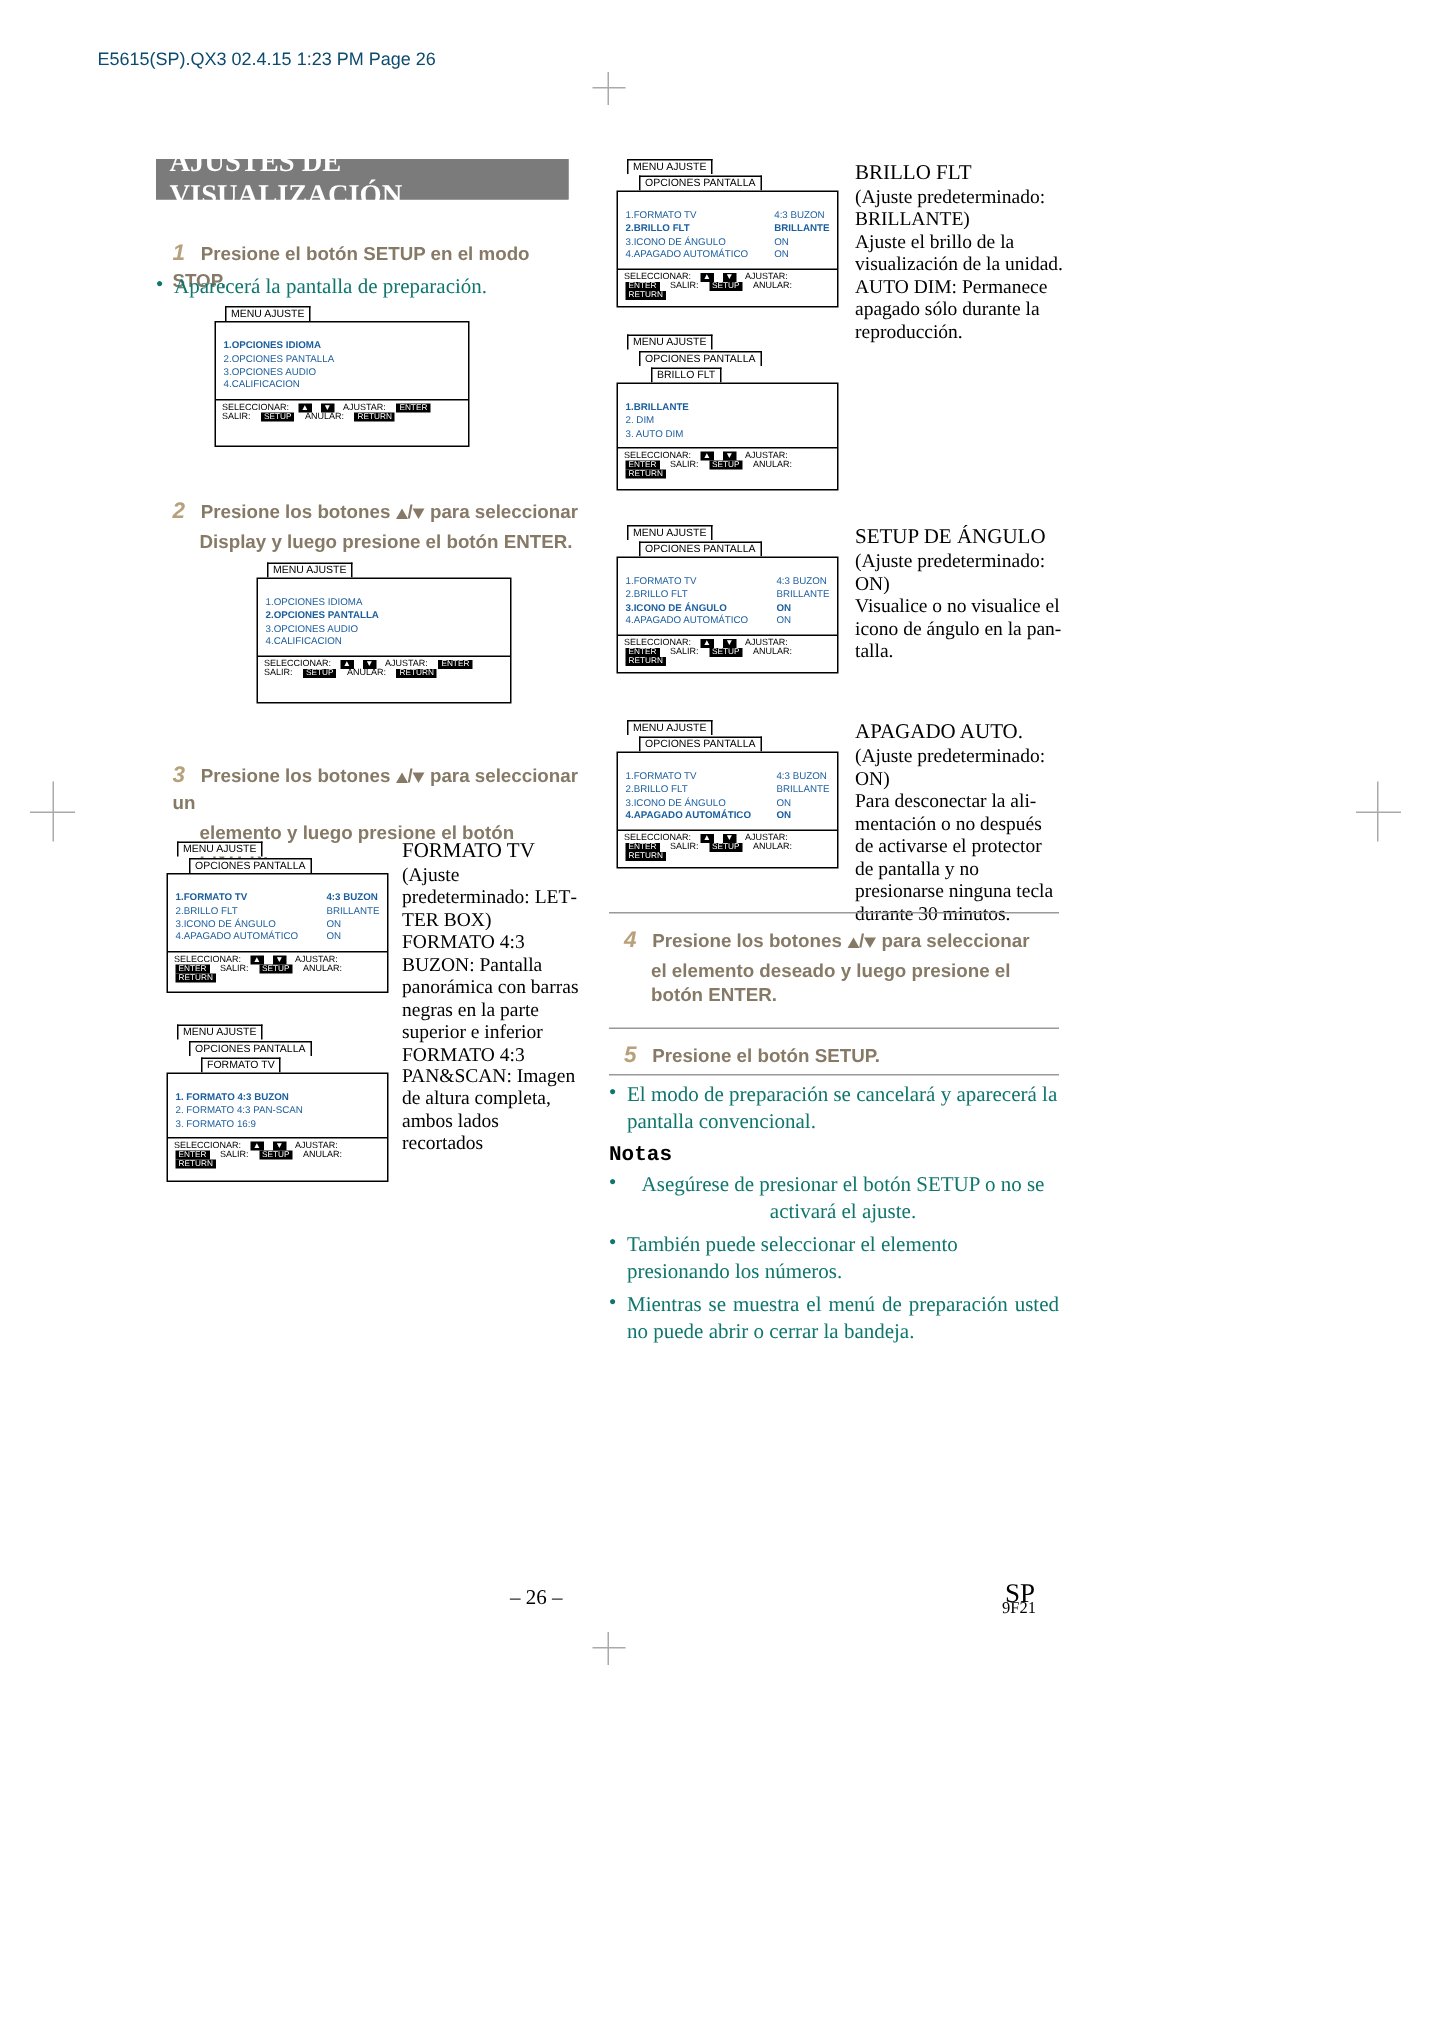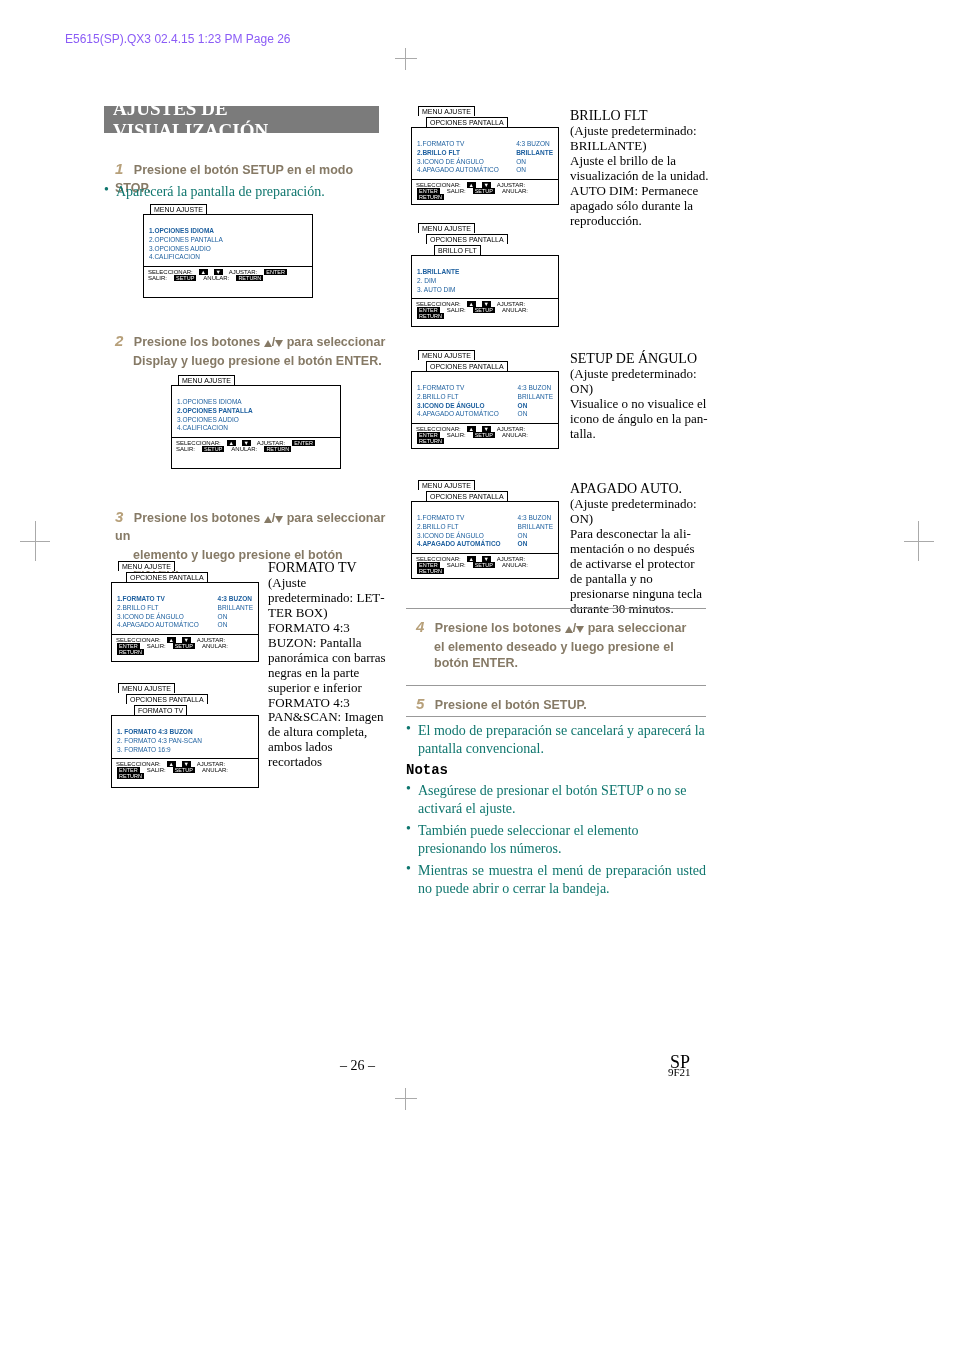--- a/index.html
+++ b/index.html
@@ -5,21 +5,21 @@
   * { box-sizing: border-box; margin: 0; padding: 0; }
   body {
     font-family: "Times New Roman", Times, serif;
     background: #fff;
     width: 954px;
     height: 1349px;
     position: relative;
     color: #000;
   }
   .page { position: absolute; inset: 0; }
-  .header-line { position:absolute; top:32px; left:65px; font-size:12px; font-family: Arial, sans-serif; color:#8b5cf6; }
+  .header-line { position:absolute; top:32px; left:65px; font-size:12px; font-family: Arial, sans-serif; color:#0c4a6e; }
   .crop-top { position:absolute; top:48px; left:395px; width:22px; height:22px; }
   .crop-top::before{content:"";position:absolute;left:10px;top:0;width:1px;height:22px;background:#aaa;}
   .crop-top::after{content:"";position:absolute;left:0;top:10px;width:22px;height:1px;background:#aaa;}
   .crop-side { position:absolute; top:521px; left:0; width:40px; height:40px;}
   .crop-side::before{content:"";position:absolute;left:35px;top:0;width:1px;height:40px;background:#aaa;}
   .crop-side::after{content:"";position:absolute;left:20px;top:20px;width:30px;height:1px;background:#aaa;}
   .crop-right { position:absolute; top:521px; right:0; width:40px; height:40px;}
   .crop-right::before{content:"";position:absolute;left:4px;top:0;width:1px;height:40px;background:#aaa;}
   .crop-right::after{content:"";position:absolute;left:-10px;top:20px;width:30px;height:1px;background:#aaa;}
   .crop-bottom { position:absolute; top:1088px; left:395px; width:22px; height:22px;}
@@ -344,20 +344,20 @@
 
   <div style="position:absolute; top:685px; left:406px; width:300px; border-top:1px solid #999;"></div>
   <div class="step" style="top:695px; left:416px; width:290px;">
     <span class="step-num">5</span>
     <span class="step-text">Presione el botón SETUP.</span>
   </div>
   <div style="position:absolute; top:716px; left:406px; width:300px; border-top:1px solid #999;"></div>
   <div class="bullet body-text" style="top:722px; left:406px; width:300px;">El modo de preparación se cancelará y aparecerá la pantalla convencional.</div>
 
   <div class="notes-title" style="top:762px; left:406px;">Notas</div>
-  <div class="bullet body-text" style="top:782px; left:406px; width:300px;">Asegúrese de presionar el botón SETUP o no se acti­vará el ajuste.</div>
+  <div class="bullet body-text" style="top:782px; left:406px; width:300px;text-align:center;">Asegúrese de presionar el botón SETUP o no se acti­vará el ajuste.</div>
   <div class="bullet body-text" style="top:862px; left:406px; width:300px; text-align:justify;">Mientras se muestra el menú de preparación usted no puede abrir o cerrar la bandeja.</div>
   <div class="bullet body-text" style="top:822px; left:406px; width:300px;">También puede seleccionar el elemento presionando los números.</div>
 
   <div class="page-number">– 26 –</div>
   <div class="sp">SP</div>
   <div class="code">9F21</div>
 </div>
 
 </body></html>

